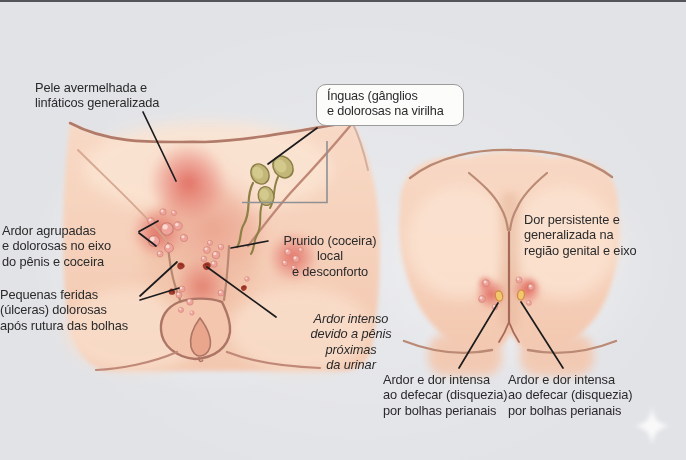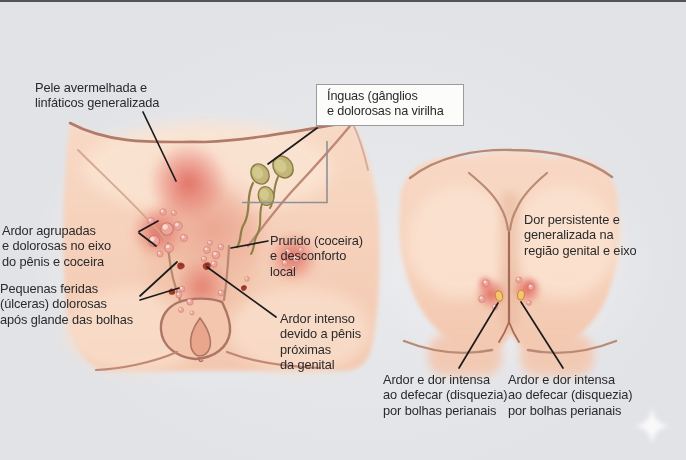--- a/index.html
+++ b/index.html
@@ -10,24 +10,24 @@
       radial-gradient(ellipse 250px 195px at 208px 255px, rgba(255,255,255,.60), rgba(255,255,255,0) 72%),
       radial-gradient(ellipse 200px 160px at 515px 265px, rgba(255,255,255,.48), rgba(255,255,255,0) 72%),
       radial-gradient(ellipse 420px 300px at 360px 250px, rgba(255,255,255,.25), rgba(255,255,255,0) 80%),
       #e2e3e7;
   }
   .topline{position:absolute;left:0;top:0;width:686px;height:2px;background:#3a3b40;opacity:.85;}
   svg.layer{position:absolute;left:0;top:0;}
   .lbl{position:absolute;color:#2a2a2b;font-size:12.8px;line-height:15.4px;letter-spacing:-0.1px;}
   .lbl span{display:block;white-space:nowrap;}
   .lbl.center{text-align:left;}
-  .lbl.left{text-align:left;}
+  .lbl.left{text-align:center;}
   .callout{
     position:absolute;left:316px;top:84px;width:148px;box-sizing:border-box;
-    background:#fcfcfb;border:1.5px solid #9b9b9b;border-radius:0;
+    background:#fcfcfb;border:1.5px solid #9b9b9b;border-radius:10px;
     padding:4px 5px 5px 10px;color:#2a2a2b;font-size:12.7px;line-height:15.4px;letter-spacing:-0.15px;
   }
   .callout span{display:block;white-space:nowrap;}
 </style>
 </head>
 <body>
 
 <div class="stage">
 
   <div class="topline"></div>
@@ -223,37 +223,37 @@
     <span>Ínguas (gânglios</span>
     <span>e dolorosas na virilha</span>
   </div>
 
   <div class="lbl center" style="left:2px;top:223px;width:140px;">
     <span>Ardor agrupadas</span>
     <span>e dolorosas no eixo</span>
     <span>do pênis e coceira</span>
   </div>
 
-  <div class="lbl center" style="left:0px;top:281px;width:146px;">
+  <div class="lbl center" style="left:0px;top:287px;width:146px;">
     <span>Pequenas feridas</span>
     <span>(úlceras) dolorosas</span>
-    <span>após glande das bolhas</span>
+    <span>após rutura das bolhas</span>
   </div>
 
   <div class="lbl left" style="left:270px;top:233px;width:120px;">
     <span>Prurido (coceira)</span>
+    <span>local</span>
     <span>e desconforto</span>
-    <span>local</span>
-  </div>
-
-  <div class="lbl left" style="left:280px;top:311px;width:130px;">
+  </div>
+
+  <div class="lbl left" style="left:286px;top:311px;width:130px;font-style:italic;">
     <span>Ardor intenso</span>
     <span>devido a pênis</span>
     <span>próximas</span>
-    <span>da genital</span>
+    <span>da urinar</span>
   </div>
 
   <div class="lbl center" style="left:524px;top:212px;width:158px;">
     <span>Dor persistente e</span>
     <span>generalizada na</span>
     <span>região genital e eixo</span>
   </div>
 
   <div class="lbl center" style="left:383px;top:372px;width:132px;">
     <span>Ardor e dor intensa</span>

